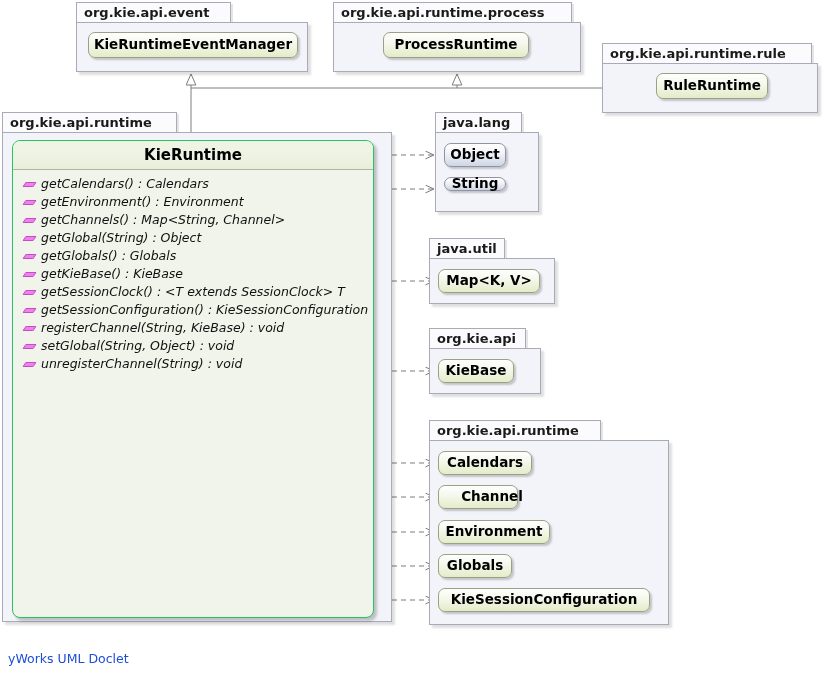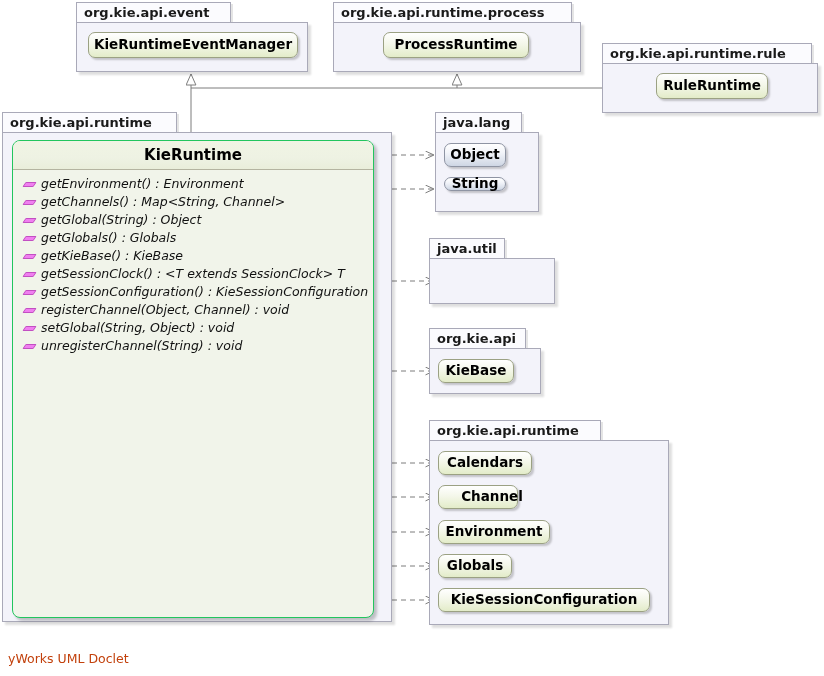--- a/index.html
+++ b/index.html
@@ -147,21 +147,21 @@
     transform: skewX(-34deg);
     border-radius: 1px;
   }
 
   
   .footer {
     position: absolute;
     left: 8px;
     top: 651px;
     font-size: 12.5px;
-    color: #c2410c;
+    color: #1d4ed8;
     white-space: nowrap;
     z-index: 4;
   }
 </style>
 </head>
 <body>
 
 <div id="canvas">
 
   <svg id="wires" viewBox="0 0 824 676">
@@ -219,20 +219,24 @@
   <div class="pkg" style="left:2px; top:112px; width:390px; height:510px;">
     <div class="pkg-tab" style="width:175px;">org.kie.api.runtime</div>
     <div class="pkg-body" style="top:20px; width:390px; height:490px;"></div>
   </div>
 
   <div class="classbox" style="left:12px; top:140px; width:362px; height:478px;">
     <div class="classbox-title">KieRuntime</div>
     <div class="members">
       <div class="member">
         <span class="mglyph"></span>
+        <span>getCalendars() : Calendars</span>
+      </div>
+      <div class="member">
+        <span class="mglyph"></span>
         <span>getEnvironment() : Environment</span>
       </div>
       <div class="member">
         <span class="mglyph"></span>
         <span>getChannels() : Map&lt;String, Channel&gt;</span>
       </div>
       <div class="member">
         <span class="mglyph"></span>
         <span>getGlobal(String) : Object</span>
       </div>
@@ -247,21 +251,21 @@
       <div class="member">
         <span class="mglyph"></span>
         <span>getSessionClock() : &lt;T extends SessionClock&gt; T</span>
       </div>
       <div class="member">
         <span class="mglyph"></span>
         <span>getSessionConfiguration() : KieSessionConfiguration</span>
       </div>
       <div class="member">
         <span class="mglyph"></span>
-        <span>registerChannel(Object, Channel) : void</span>
+        <span>registerChannel(String, KieBase) : void</span>
       </div>
       <div class="member">
         <span class="mglyph"></span>
         <span>setGlobal(String, Object) : void</span>
       </div>
       <div class="member">
         <span class="mglyph"></span>
         <span>unregisterChannel(String) : void</span>
       </div>
     </div>
@@ -270,20 +274,21 @@
   <div class="pkg" style="left:435px; top:112px; width:104px; height:100px;">
     <div class="pkg-tab" style="width:87px;">java.lang</div>
     <div class="pkg-body" style="top:20px; width:104px; height:80px;"></div>
     <div class="type jdk" style="left:9px; top:31px; width:62px; height:24px;">Object</div>
     <div class="type jdk" style="left:9px; top:65px; width:62px; height:14px;">String</div>
   </div>
 
   <div class="pkg" style="left:429px; top:238px; width:126px; height:66px;">
     <div class="pkg-tab" style="width:76px;">java.util</div>
     <div class="pkg-body" style="top:20px; width:126px; height:46px;"></div>
+    <div class="type iface" style="left:9px; top:31px; width:102px; height:24px;">Map&lt;K, V&gt;</div>
   </div>
 
   <div class="pkg" style="left:429px; top:328px; width:112px; height:66px;">
     <div class="pkg-tab" style="width:97px;">org.kie.api</div>
     <div class="pkg-body" style="top:20px; width:112px; height:46px;"></div>
     <div class="type iface" style="left:9px; top:31px; width:76px; height:24px;">KieBase</div>
   </div>
 
   <div class="pkg" style="left:429px; top:420px; width:240px; height:205px;">
     <div class="pkg-tab" style="width:172px;">org.kie.api.runtime</div>

